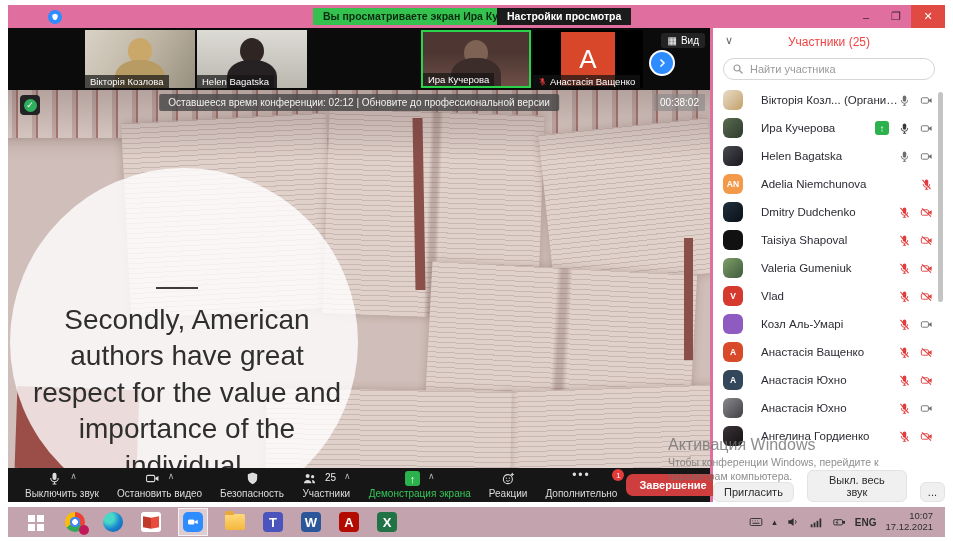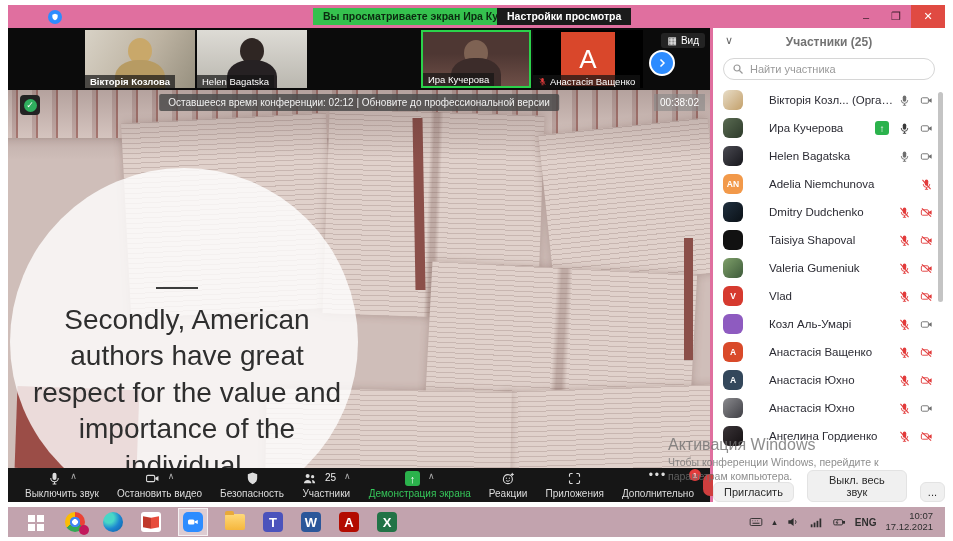--- a/index.html
+++ b/index.html
@@ -27,21 +27,21 @@
   .panel{width:232px;background:#ffffff;position:relative;z-index:1;}
 
   
   .video-strip{position:relative;height:62px;background:#0b0b0b;}
   .tile{position:absolute;top:2px;width:110px;height:58px;background:#1c1c1c;overflow:hidden;}
   .tile.active{border:2px solid #2bd24b;}
   .tile .person{position:absolute;left:50%;bottom:-8px;transform:translateX(-50%);width:50px;height:36px;
                 border-radius:46% 46% 0 0;background:rgba(38,30,28,.85);}
   .tile .head{position:absolute;left:50%;top:8px;transform:translateX(-50%);width:24px;height:26px;
               border-radius:50%;background:rgba(52,40,36,.9);}
-  .v-blonde{background:linear-gradient(120deg,#d8d2c6,#bdb3a2 55%,#97907f);font-weight:bold;}
+  .v-blonde{background:linear-gradient(120deg,#d8d2c6,#bdb3a2 55%,#97907f);}
   .v-blonde .head{background:#c9a86a;}
   .v-blonde .person{background:#b79b63;}
   .v-gray{background:linear-gradient(180deg,#dddbd5,#bab7af);}
   .v-gray .head{background:#2f2623;}
   .v-gray .person{background:#262123;}
   .v-night{background:radial-gradient(circle at 62% 32%,#9a79e0 0 10%,#59418a 30%,#241844 62%,#0e0820 100%);}
   .v-night .head{background:#241c33;top:26px;}
   .v-night .person{background:#1a1330;}
   .v-room{background:linear-gradient(180deg,#4e3733 0 40%,#6e4f47);}
   .v-room .head{background:#7e6253;}
@@ -97,31 +97,31 @@
   .share-sq{width:15px;height:15px;background:#2bb24c;border-radius:3px;color:#fff;font-size:11px;
             display:flex;align-items:center;justify-content:center;font-weight:bold;}
   .tb-badge{position:absolute;top:1px;right:2px;background:#e23b3b;color:#fff;border-radius:50%;
             width:12px;height:12px;font-size:8px;display:flex;align-items:center;justify-content:center;}
   .end-btn{margin-left:auto;margin-right:10px;background:#cf3e3e;color:#fff;font-size:11px;font-weight:bold;
            padding:5px 13px;border-radius:7px;border:none;}
   .dots{letter-spacing:2px;font-size:12px;line-height:8px;color:#ddd;}
 
   
   .panel-header{position:relative;height:28px;display:flex;align-items:center;justify-content:center;}
-  .panel-title{font-size:12px;font-weight:bold;color:#737373;text-align:right;}
+  .panel-title{font-size:12px;font-weight:normal;color:#ef4444;text-align:right;}
   .panel-collapse{position:absolute;left:12px;top:6px;color:#666;font-size:11px;}
   .search-wrap{position:relative;margin:2px 10px 6px;}
   .search-wrap input{width:100%;height:22px;border:1px solid #d6d6d6;border-radius:12px;
                      padding:0 8px 0 26px;font-size:11px;color:#333;outline:none;
                      font-family:"Liberation Sans",sans-serif;}
   .search-wrap input::placeholder{color:#9a9a9a;}
   .search-ic{position:absolute;left:9px;top:5px;width:12px;height:12px;}
   .p-list{position:relative;}
   .p-row{position:relative;z-index:3;height:28px;display:flex;align-items:center;padding:0 12px 0 10px;background:transparent;}
-  .avatar{width:20px;height:20px;border-radius:6px;margin-right:26px;flex:0 0 auto;
+  .avatar{width:20px;height:20px;border-radius:6px;margin-right:18px;flex:0 0 auto;
           display:flex;align-items:center;justify-content:center;color:#fff;font-size:8.5px;font-weight:bold;}
   .ph-a{background:linear-gradient(135deg,#e8ddc8,#c3a06a);}
   .ph-b{background:linear-gradient(135deg,#5a6b52,#2d3a2a);}
   .ph-c{background:linear-gradient(135deg,#4a4a52,#17171c);}
   .ph-d{background:linear-gradient(135deg,#20303f,#0a1016);}
   .ph-e{background:linear-gradient(135deg,#7fa06a,#3d5a3a);}
   .ph-f{background:linear-gradient(135deg,#8a8a8e,#3f3f45);}
   .ph-g{background:linear-gradient(135deg,#3a3438,#141012);}
   .p-name{flex:1;font-size:11.5px;color:#2b2b33;white-space:nowrap;overflow:hidden;text-overflow:ellipsis;}
   .p-icons{display:flex;align-items:center;gap:9px;}
@@ -325,28 +325,20 @@
                   <circle cx="8.6" cy="11.5" r="1" fill="#ddd"></circle>
                   <circle cx="13.4" cy="11.5" r="1" fill="#ddd"></circle>
                   <path d="M8 15c1.6 1.8 4.4 1.8 6 0" fill="none" stroke="#ddd" stroke-width="1.5"></path>
                   <path d="M18 3v5M15.5 5.5h5" stroke="#ddd" stroke-width="1.6"></path>
                 </svg>
               </div>
               <div class="tb-label">Реакции</div>
             </div>
             <div class="tb-item">
               <div class="tb-top">
-                <svg viewBox="0 0 24 24" fill="none" stroke="#ddd" stroke-width="1.8">
-                  <path d="M9 4H6a2 2 0 0 0-2 2v3M15 4h3a2 2 0 0 1 2 2v3M9 20H6a2 2 0 0 1-2-2v-3M15 20h3a2 2 0 0 0 2-2v-3"></path>
-                </svg>
-              </div>
-              <div class="tb-label">Приложения</div>
-            </div>
-            <div class="tb-item">
-              <div class="tb-top">
                 <span class="dots">•••</span>
               </div>
               <div class="tb-label">Дополнительно</div>
               <div class="tb-badge">1</div>
             </div>
             <button class="end-btn">Завершение</button>
         </div>
       </div>
 
       <div class="col-gap"></div>

